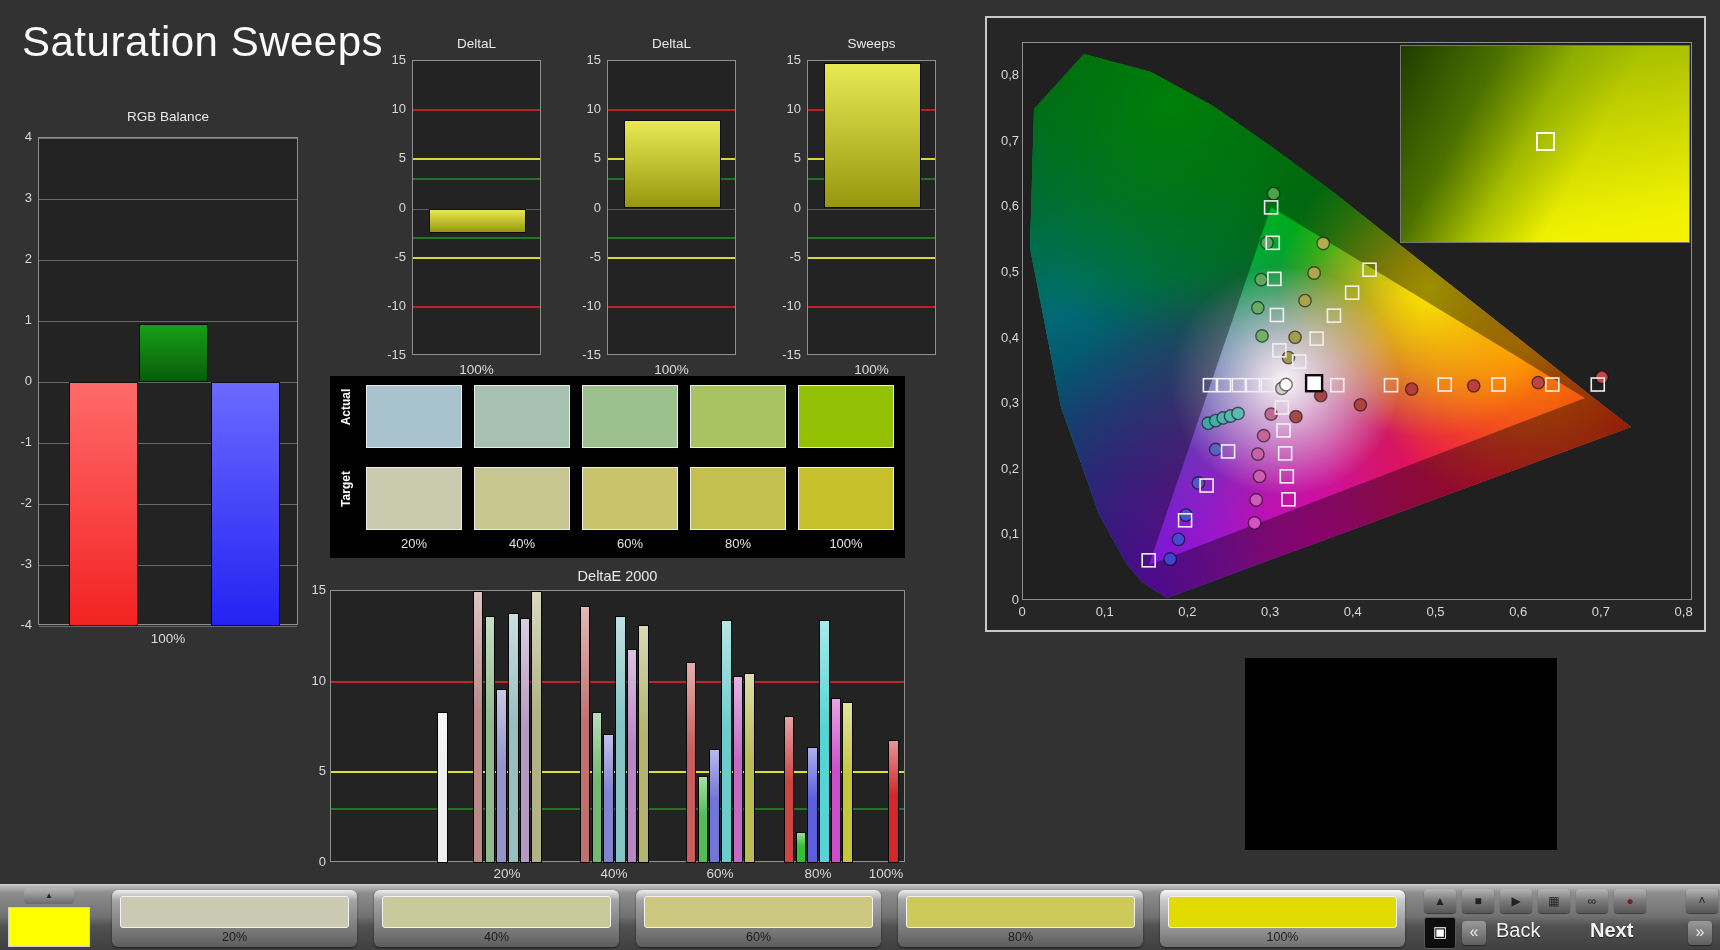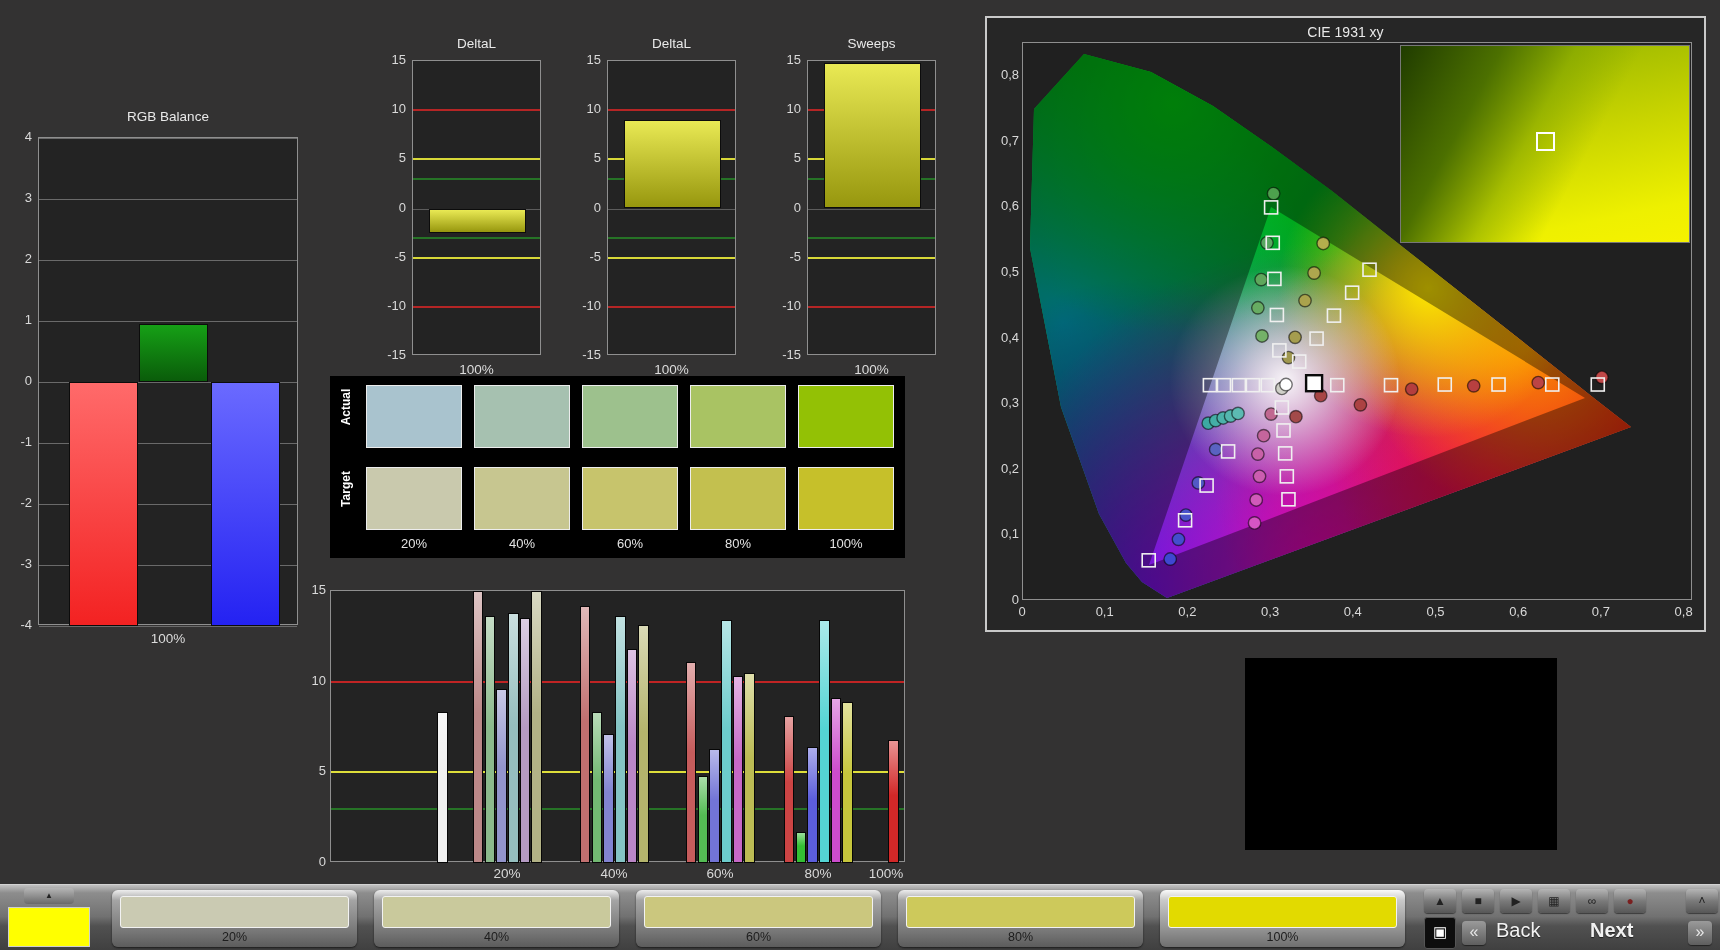--- a/index.html
+++ b/index.html
@@ -47,20 +47,21 @@
   #display-btn{position:absolute;left:1424px;top:32px;width:30px;height:30px;background:#0d0d0d;border:1px solid #555;
     border-radius:3px;color:#fff;text-align:center;line-height:28px;font-size:15px;cursor:pointer;}
   #cur-patch{position:absolute;left:8px;top:22px;width:82px;height:40px;background:#ffff00;border:1px solid #cfcfcf;box-sizing:border-box;}
   #eject-left{position:absolute;left:24px;top:3px;width:50px;height:16px;border-radius:4px;cursor:pointer;
     background:linear-gradient(180deg,#b5b5b5,#6a6a6a);color:#222;font-size:8px;text-align:center;line-height:16px;}
 </style>
 </head>
 <body>
 
 <div id="viewport">
+  <div class="pagetitle">Saturation Sweeps</div>
 
   <div class="panel" id="rgb-panel" style="left:0;top:105px;width:312px;height:556px;">
     <div class="ctitle" style="left:38px;top:4px;width:260px;">RGB Balance</div>
     <div class="plot" id="rgb-plot" style="left:38px;top:32px;width:260px;height:488px;">
         <div class="grid" style="top: 0px;"></div>
         <div class="grid" style="top: 61px;"></div>
         <div class="grid" style="top: 122px;"></div>
         <div class="grid" style="top: 183px;"></div>
         <div class="grid" style="top: 244px;"></div>
         <div class="grid" style="top: 305px;"></div>
@@ -169,20 +170,21 @@
       <div class="swatch" style="left: 360px; top: 91px; width: 96px; height: 63px; background: rgb(195, 192, 79);"></div>
       <div class="swatch" style="left: 468px; top: 91px; width: 96px; height: 63px; background: rgb(198, 192, 42);"></div>
       <div class="collab" style="left: 36px; top: 160px; width: 96px;">20%</div>
       <div class="collab" style="left: 144px; top: 160px; width: 96px;">40%</div>
       <div class="collab" style="left: 252px; top: 160px; width: 96px;">60%</div>
       <div class="collab" style="left: 360px; top: 160px; width: 96px;">80%</div>
       <div class="collab" style="left: 468px; top: 160px; width: 96px;">100%</div>
     </div>
 
   <div class="panel" id="deltae-panel" style="left:300px;top:566px;width:625px;height:320px;">
+    <div class="ctitle" style="left:30px;top:2px;width:575px;font-size:14.5px;">DeltaE 2000</div>
     <div class="plot" id="deltae-plot" style="left:30px;top:24px;width:575px;height:272px;">
         <div class="limit" style="top: 89.6667px; background: rgb(192, 36, 36);"></div>
         <div class="limit" style="top: 180.333px; background: rgb(222, 222, 58);"></div>
         <div class="limit" style="top: 216.6px; background: rgb(38, 115, 38);"></div>
         <div class="debar" style="left: 106.15px; width: 10.5px; top: 121.493px; height: 150.507px; background-color: rgb(239, 239, 239);"></div>
         <div class="debar" style="left: 141.9px; width: 10.5px; top: 0px; height: 272px; background-color: rgb(188, 136, 136);"></div>
         <div class="debar" style="left: 153.6px; width: 10.5px; top: 25.3867px; height: 246.613px; background-color: rgb(140, 186, 140);"></div>
         <div class="debar" style="left: 165.3px; width: 10.5px; top: 97.92px; height: 174.08px; background-color: rgb(146, 148, 204);"></div>
         <div class="debar" style="left: 177px; width: 10.5px; top: 21.76px; height: 250.24px; background-color: rgb(150, 191, 191);"></div>
         <div class="debar" style="left: 188.7px; width: 10.5px; top: 27.2px; height: 244.8px; background-color: rgb(180, 154, 194);"></div>
@@ -213,21 +215,20 @@
       <div class="tick" style="left: 0px; width: 26px; top: 288px;">0</div>
       <div class="tickc" style="left: 92px; width: 60px; top: 300px; font-size: 10px; margin-top: 37px;">100</div>
       <div class="tickc" style="left: 177px; width: 60px; top: 300px; font-size: 13.5px;">20%</div>
       <div class="tickc" style="left: 284px; width: 60px; top: 300px; font-size: 13.5px;">40%</div>
       <div class="tickc" style="left: 390px; width: 60px; top: 300px; font-size: 13.5px;">60%</div>
       <div class="tickc" style="left: 488px; width: 60px; top: 300px; font-size: 13.5px;">80%</div>
       <div class="tickc" style="left: 556px; width: 60px; top: 300px; font-size: 13.5px;">100%</div>
     </div>
 
   <div class="panel" id="cie-panel">
-    <div class="ctitle" style="left:0;top:6px;width:100%;font-size:14px;">CIE 1931 xy</div>
     <div class="plot" id="cie-plot">
       <svg id="cie-svg" width="670" height="558" viewBox="0 0 670 558">
         <defs>
           <clipPath id="locusClip">
             <path d="M144,555 L119,539 L103,520 L76,471 L38,364 L7,205 L11,66 L61,11 L128,29 L190,63 L249,104 L309,148 L367,194 L424,239 L476,280 L519,314 L572,356 L608,384 Z"></path>
           </clipPath>
           <radialGradient id="gTeal" gradientUnits="userSpaceOnUse" cx="40" cy="280" r="260">
               <stop offset="0" stop-color="#00b4bc"></stop>
               <stop offset="1" stop-color="#00b4bc" stop-opacity="0"></stop>
             </radialGradient>

